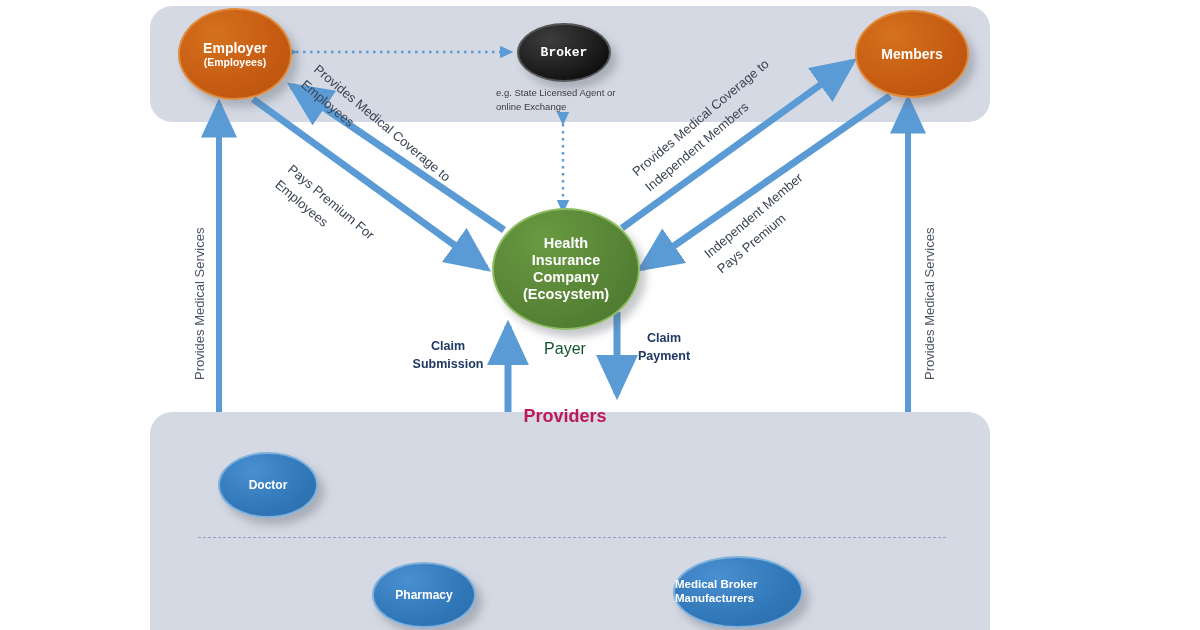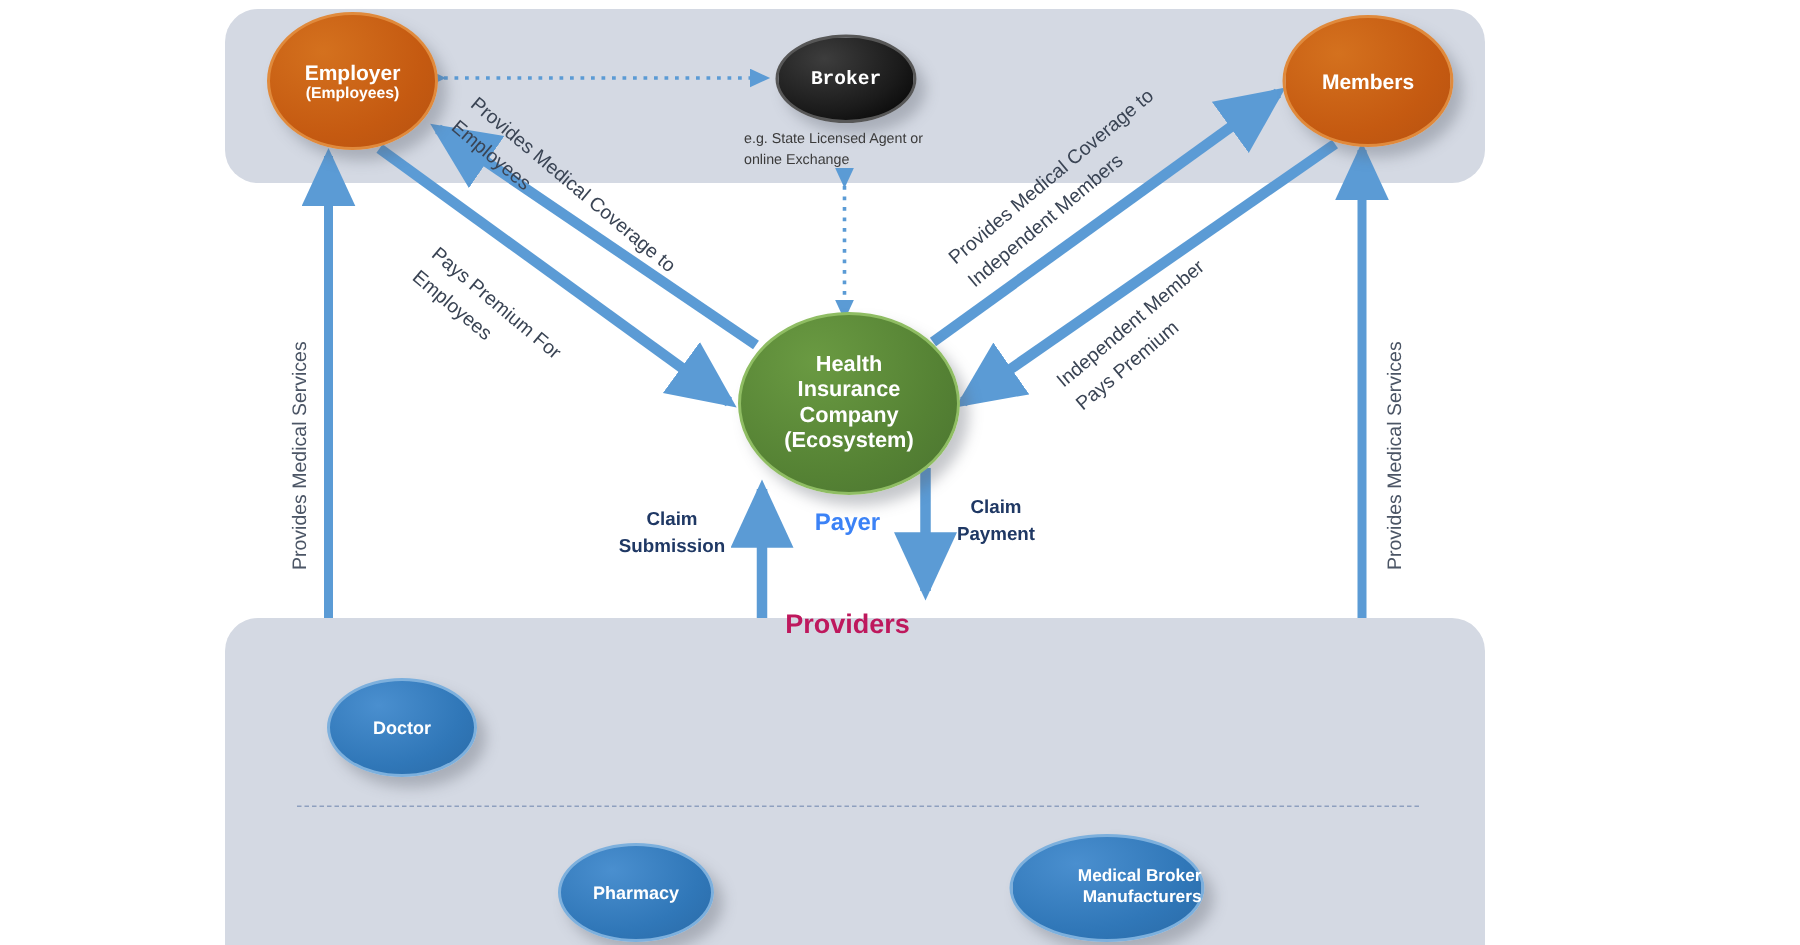--- a/index.html
+++ b/index.html
@@ -31,35 +31,35 @@
     background:radial-gradient(ellipse at 34% 26%,#3d3d3d 0%,#1b1b1b 60%,#000 100%);
     border:2px solid #575757;font-family:Liberation Mono, monospace;}
   #n-members{left:855px;top:10px;width:110px;height:84px;font-size:14px;
     background:radial-gradient(ellipse at 32% 28%,#d4711e 0%,#c55a11 62%,#b75210 100%);
     border:2px solid #e08a3c;}
   #n-hic{left:492px;top:208px;width:144px;height:118px;font-size:14.5px;
     background:radial-gradient(ellipse at 34% 26%,#6a9a42 0%,#558234 62%,#4a7330 100%);
     border:2px solid #8fbd63;}
 
   .pnode{position:absolute;display:flex;align-items:center;justify-content:center;
-         text-align:right;color:#fff;font-weight:bold;font-size:12px;border-radius:50%;
+         text-align:left;color:#fff;font-weight:bold;font-size:12px;border-radius:50%;
          background:radial-gradient(ellipse at 34% 26%,#4a8fcf 0%,#3077b8 62%,#2a6aa6 100%);
          border:2px solid #7db0dd;box-shadow:6px 7px 9px rgba(90,95,105,.35);line-height:1.2;}
   #p-doctor{left:218px;top:452px;width:96px;height:62px;}
   #p-hospital{left:512px;top:450px;width:98px;height:64px;}
   #p-clinic{left:845px;top:450px;width:94px;height:62px;}
   #p-pharmacy{left:372px;top:562px;width:100px;height:62px;}
   #p-mdm{left:673px;top:556px;width:126px;height:68px;font-size:11.5px;}
 
   
   .cap{position:absolute;color:#2f3a4d;}
   #cap-broker{left:496px;top:86px;width:140px;font-size:9.5px;line-height:1.45;
     color:#3b3b3b;text-align:left;}
   #lbl-payer{left:520px;top:340px;width:90px;text-align:center;
-    font-size:16px;font-weight:bold;color:#3b82f6;}
+    font-size:16px;font-weight:normal;color:#14532d;}
   #lbl-providers{left:500px;top:406px;width:130px;text-align:center;
     font-size:18px;font-weight:bold;color:#be185d;}
   #lbl-claim-sub{left:398px;top:338px;width:100px;text-align:center;
     font-size:12.5px;font-weight:bold;color:#1f3864;line-height:1.4;}
   #lbl-claim-pay{left:618px;top:330px;width:92px;text-align:center;
     font-size:12.5px;font-weight:bold;color:#1f3864;line-height:1.4;}
 
   .rot{position:absolute;font-size:13px;color:#3a4454;line-height:1.5;
        white-space:pre-line;transform-origin:left top;}
   #rl-cov-emp{left:322px;top:60px;transform:rotate(40deg);width:230px;}

